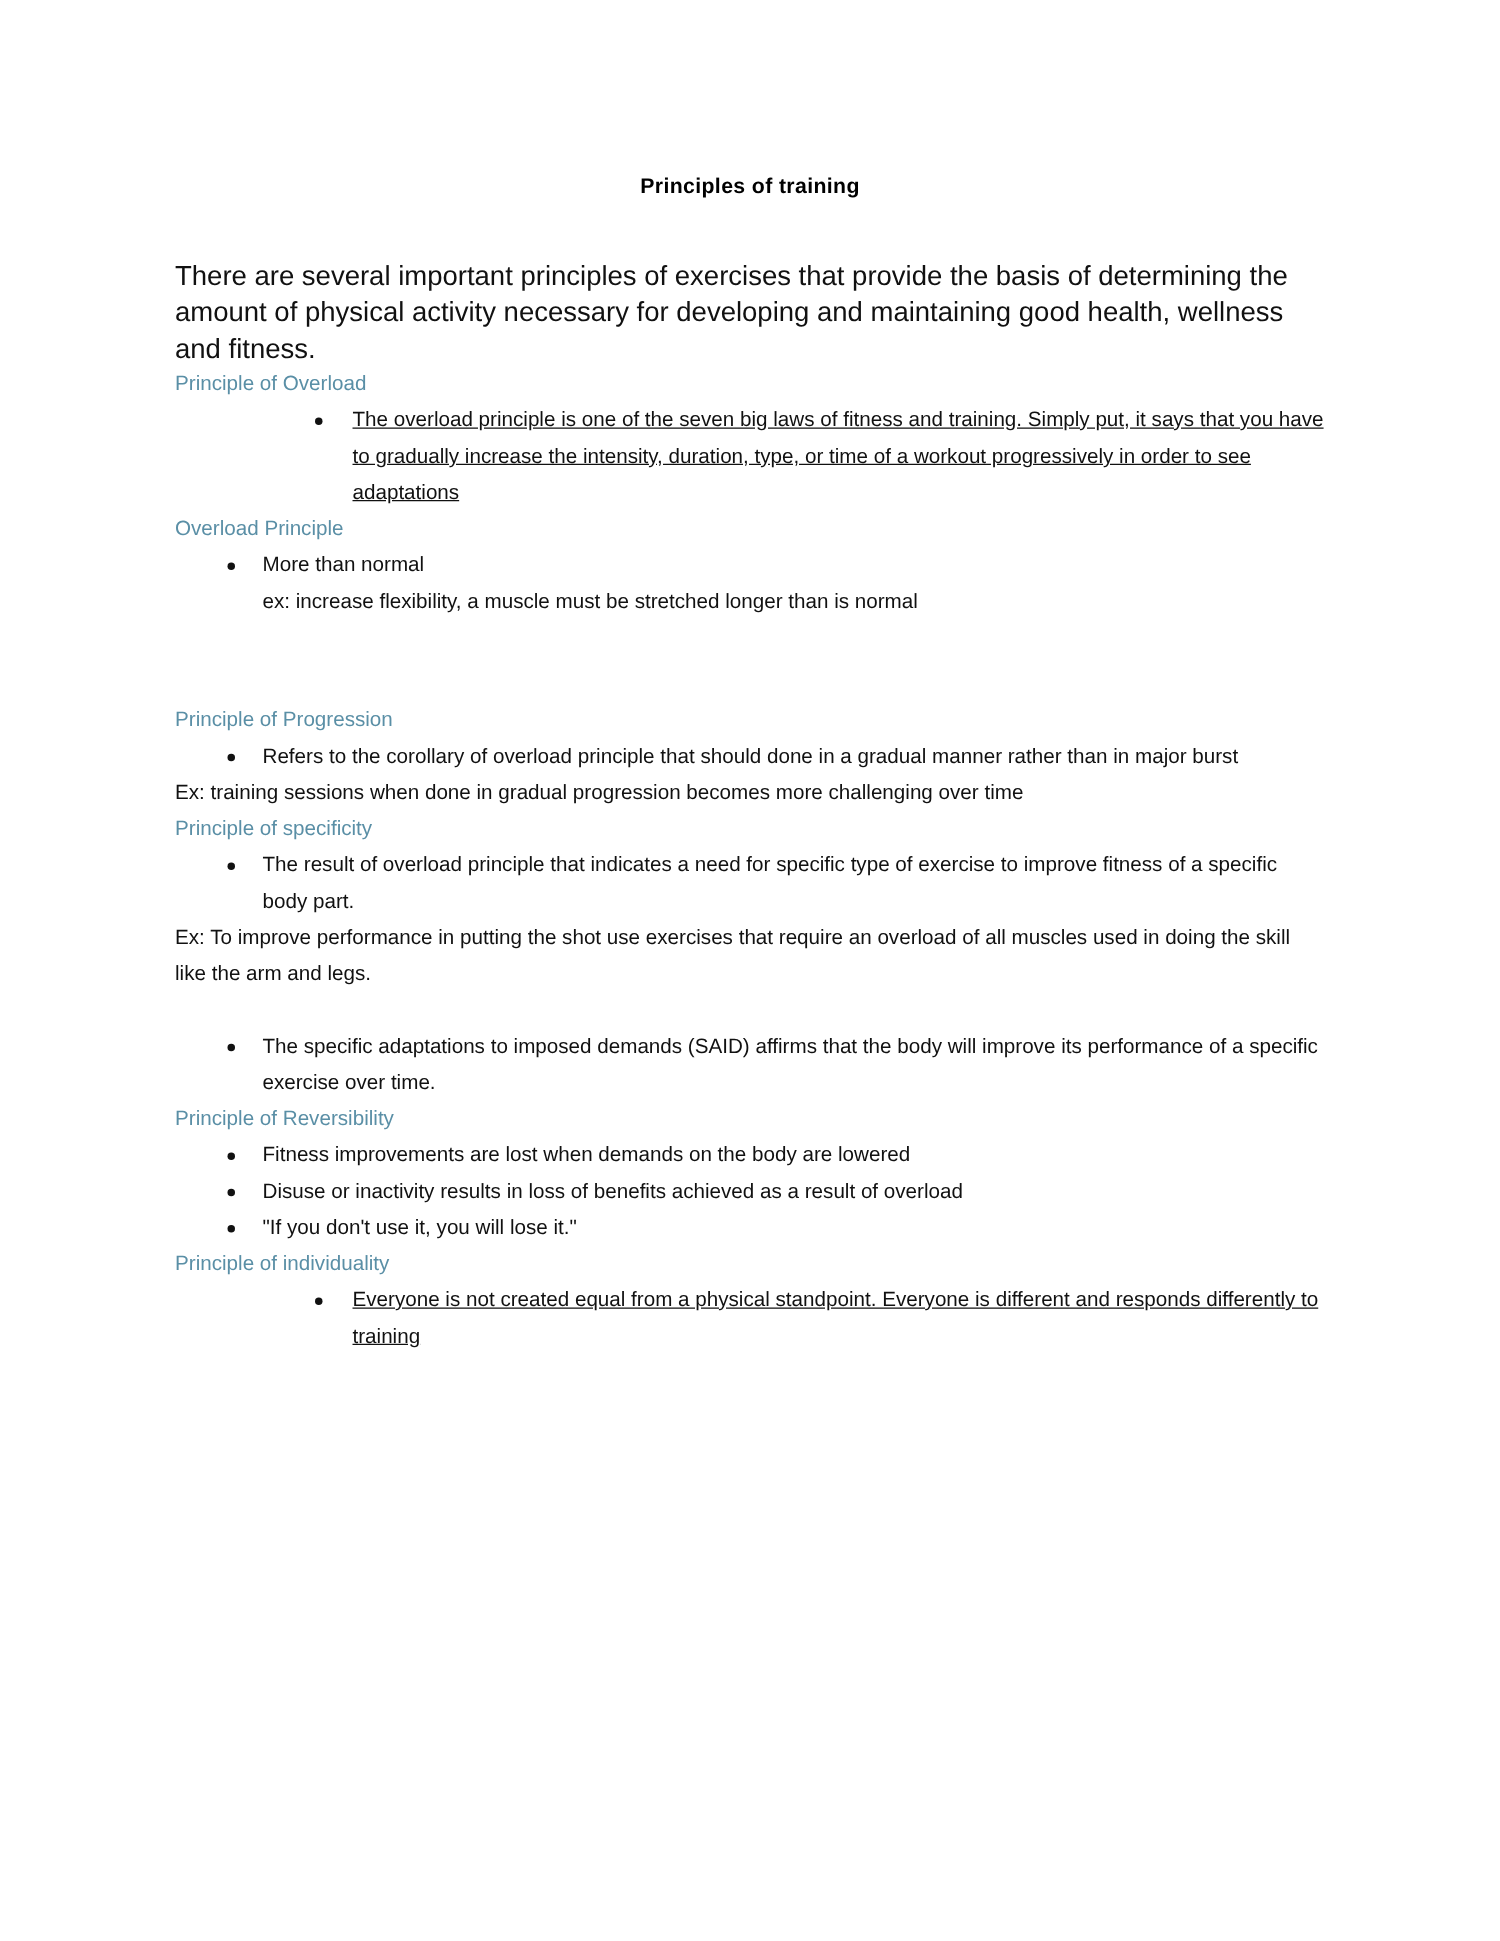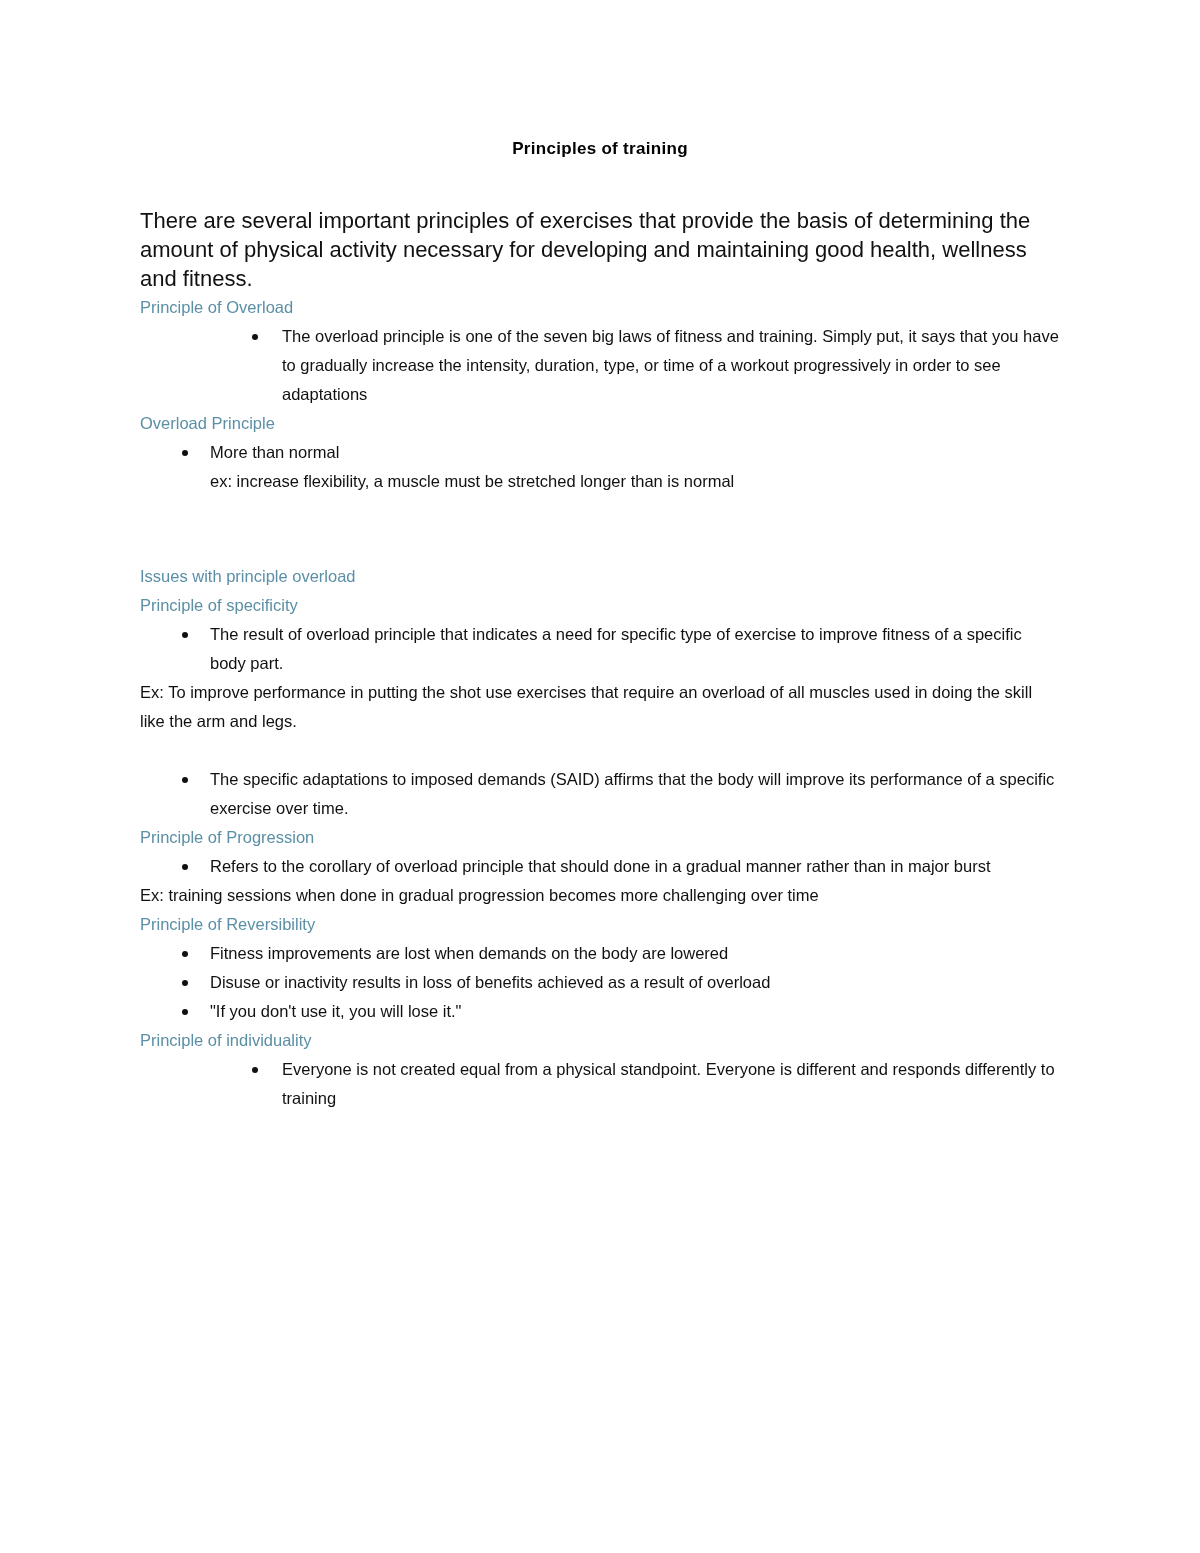--- a/index.html
+++ b/index.html
@@ -68,20 +68,21 @@
     left: 42px;
     top: 12px;
     width: 6px;
     height: 6px;
     background: #111111;
     border-radius: 50%;
   }
   
   ul.bullets.deep > li {
     padding-left: 142px;
+    text-decoration: underline;
   }
   ul.bullets.deep > li::before {
     left: 112px;
   }
   .subline {
     font-size: 16.5px;
     line-height: 29px;
     color: #111111;
     margin: 0;
     padding-left: 70px;
@@ -115,41 +116,40 @@
 
   <div class="section">
     <div class="sec-heading">Overload Principle</div>
     <ul class="bullets">
       <li>More than normal</li>
     </ul>
     <div class="subline">ex: increase flexibility, a muscle must be stretched longer than is normal</div>
   </div>
 
   <div class="section extra-gap">
-    <div class="sec-heading">Issues with principle overload</div>
+  </div>
+
+  <div class="section">
+    <div class="sec-heading">Principle of Progression</div>
+    <ul class="bullets">
+      <li>Refers to the corollary of overload principle that should done in a gradual manner rather than in major burst</li>
+    </ul>
+    <div class="exline">Ex: training sessions when done in gradual progression becomes more challenging over time</div>
   </div>
 
   <div class="section">
     <div class="sec-heading">Principle of specificity</div>
     <ul class="bullets">
       <li>The result of overload principle that indicates a need for specific type of exercise to improve fitness of a specific body part.</li>
     </ul>
     <div class="exline">Ex: To improve performance in putting the shot use exercises that require an overload of all muscles used in doing the skill like the arm and legs.</div>
     <div class="spacer-line"></div>
     <ul class="bullets">
       <li>The specific adaptations to imposed demands (SAID) affirms that the  body will improve its performance of a specific exercise over time.</li>
     </ul>
-  </div>
-
-  <div class="section">
-    <div class="sec-heading">Principle of Progression</div>
-    <ul class="bullets">
-      <li>Refers to the corollary of overload principle that should done in a gradual manner rather than in major burst</li>
-    </ul>
-    <div class="exline">Ex: training sessions when done in gradual progression becomes more challenging over time</div>
   </div>
 
   <div class="section">
     <div class="sec-heading">Principle of Reversibility</div>
     <ul class="bullets">
       <li>Fitness improvements are lost when demands on the body are lowered</li>
       <li>Disuse or inactivity results in loss of benefits achieved as a result of overload</li>
       <li>"If you don't use it, you will lose it."</li>
     </ul>
   </div>

